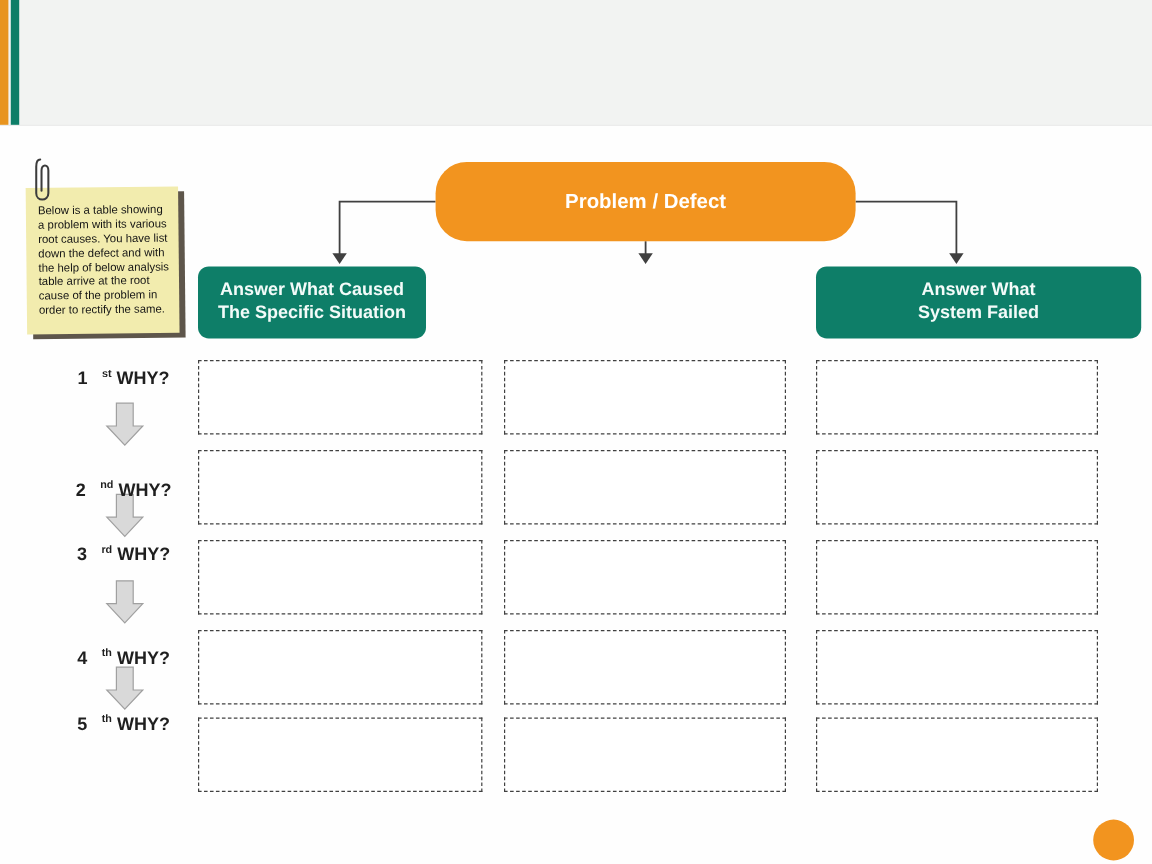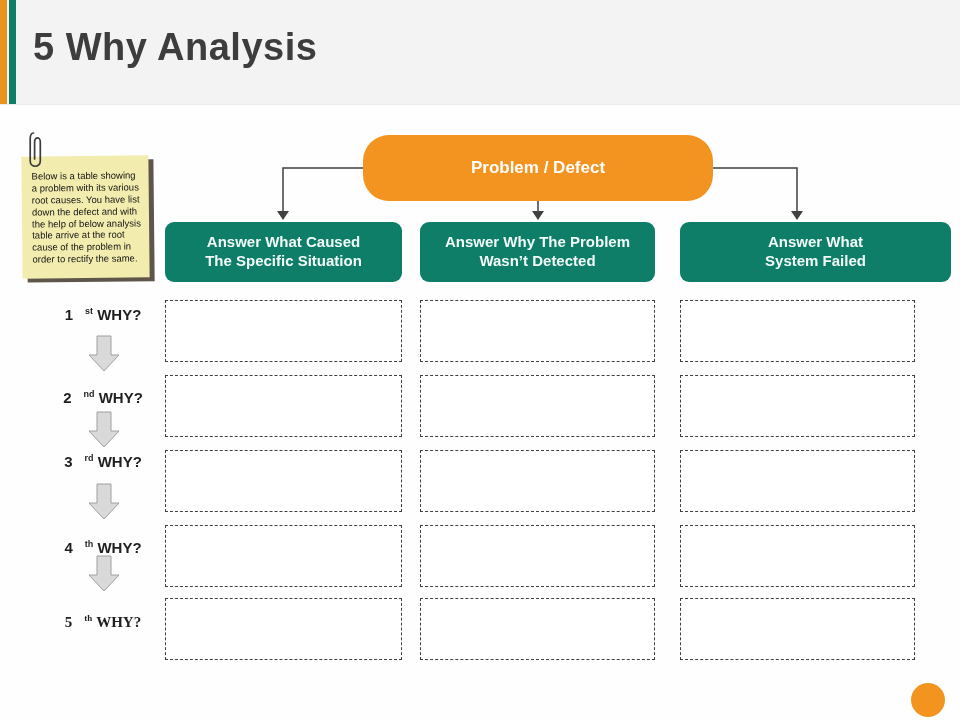--- a/index.html
+++ b/index.html
@@ -20,51 +20,50 @@
 
   
   .problem-box{position:absolute;left:363px;top:135px;width:350px;height:66px;background:#F2941F;
         border-radius:26px;display:flex;align-items:center;justify-content:center;
         color:#ffffff;font-size:17px;font-weight:bold;z-index:2;}
 
   
   .col-header{position:absolute;top:222px;height:60px;background:#0E7E68;border-radius:9px;
         display:flex;align-items:center;justify-content:center;text-align:center;
         color:#F3FBF9;font-size:15px;font-weight:bold;line-height:1.25;white-space:pre-line;z-index:2;}
-  .col1{left:165px;width:237px;}
+  .col1{left:165px;width:190px;}
   .col2{left:420px;width:235px;}
   .col3{left:680px;width:271px;}
 
   
   .overlay{position:absolute;left:0;top:0;z-index:1;pointer-events:none;}
 
   
   .why-label{position:absolute;left:53px;width:100px;text-align:center;
         font-size:15px;font-weight:bold;color:#1F1F1F;z-index:2;}
   .why-label sup{font-size:9px;padding-left:12px;}
-  .wl1{top:306px;}.wl2{top:389px;}.wl3{top:453px;}.wl4{top:539px;}.wl5{top:613px;font-family:Liberation Serif, serif;}
+  .wl1{top:306px;}.wl2{top:399px;}.wl3{top:453px;}.wl4{top:539px;}.wl5{top:594px;}
 
   
   .cell{position:absolute;height:62px;background:#FFFFFF;border:1px dashed #404040;box-sizing:border-box;}
   .c1{left:165px;width:237px;}
   .c2{left:420px;width:235px;}
   .c3{left:680px;width:235px;}
   .r1{top:300px;}.r2{top:375px;}.r3{top:450px;}.r4{top:525px;}.r5{top:598px;}
 
   .dot{position:absolute;left:911px;top:683px;width:34px;height:34px;border-radius:50%;background:#F2941F;}
 </style>
 </head>
 <body>
 
 <div id="slide">
 
   <div class="header">
     <div class="stripe-orange"></div>
     <div class="stripe-teal"></div>
-    <div class="title">5 Why Analysis</div>
   </div>
 
   <div class="note">
     <span>Below is a table showing a problem with its various root causes. You have list down the defect and with the help of below analysis table arrive at the root cause of the problem in order to rectify the same.</span>
   </div>
   <svg class="paperclip" width="18" height="42" viewBox="0 0 18 42">
     <path d="M5.5 3 C2.4 3 2.2 6.5 2.2 9 L2.2 31 C2.2 38 12.3 38 12.3 31 L12.3 12 C12.3 6.5 6.6 6.5 6.6 12 L6.6 29" fill="none" stroke="#3C3C3C" stroke-width="1.7" stroke-linecap="round"></path>
   </svg>
 
   <div class="problem-box">
@@ -87,24 +86,20 @@
       <polygon points="97,412 111,412 111,431 119,431 104,447 89,431 97,431"></polygon>
       <polygon points="97,484 111,484 111,503 119,503 104,519 89,503 97,503"></polygon>
       <polygon points="97,556 111,556 111,575 119,575 104,591 89,575 97,575"></polygon>
     </g>
   </svg>
 
   <div class="col-header col1">
     <span>Answer What Caused
 The Specific Situation</span>
   </div>
-  <div class="col-header col2">
-    <span>Answer Why The Problem
-Wasn’t Detected</span>
-  </div>
   <div class="col-header col3">
     <span>Answer What
 System Failed</span>
   </div>
 
   <div class="why-label wl1"><span>1</span><sup>st</sup>&nbsp;<span>WHY?</span></div>
   <div class="why-label wl2"><span>2</span><sup>nd</sup>&nbsp;<span>WHY?</span></div>
   <div class="why-label wl3"><span>3</span><sup>rd</sup>&nbsp;<span>WHY?</span></div>
   <div class="why-label wl4"><span>4</span><sup>th</sup>&nbsp;<span>WHY?</span></div>
   <div class="why-label wl5"><span>5</span><sup>th</sup>&nbsp;<span>WHY?</span></div>

